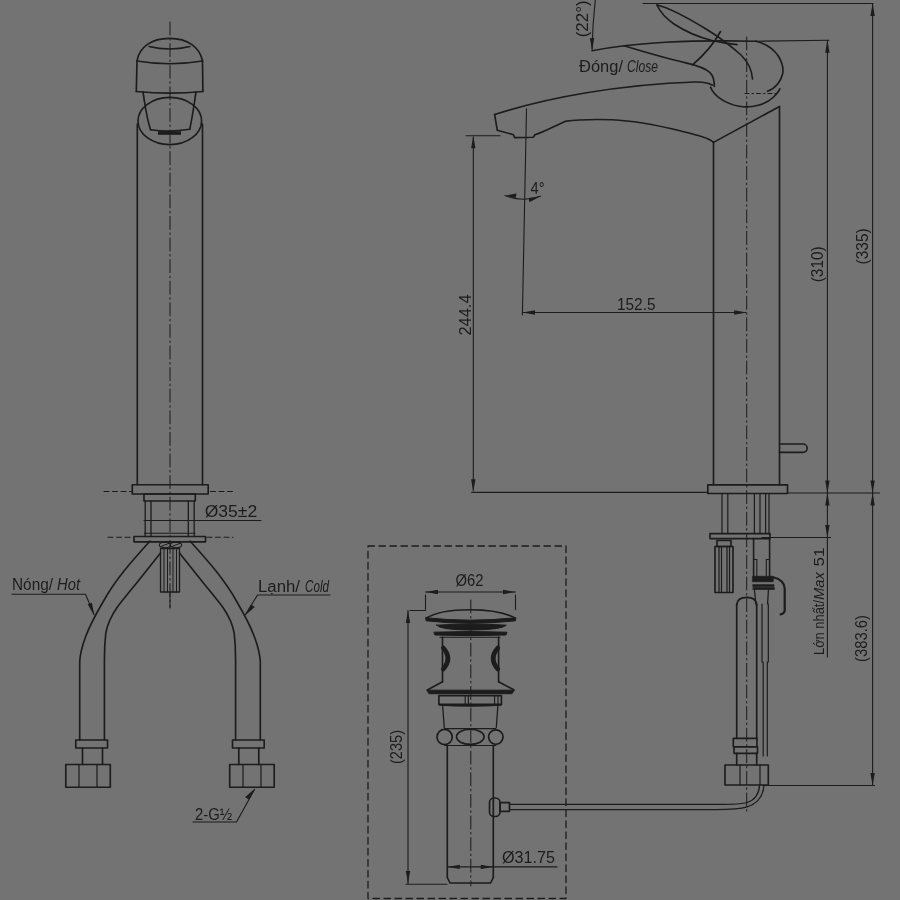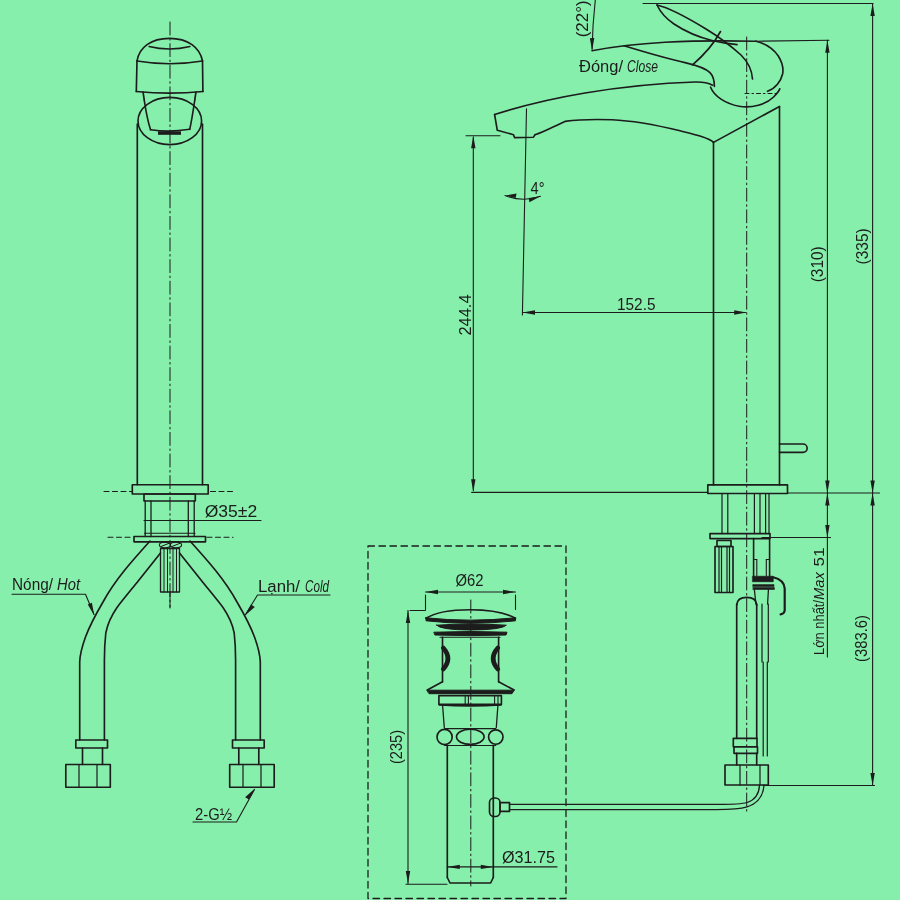--- a/index.html
+++ b/index.html
@@ -1,16 +1,16 @@
 <!DOCTYPE html>
 <html><head>
 <meta charset="utf-8">
 <style>
 html,body{margin:0;padding:0;background:#fff;}
-#wrap{width:900px;height:900px;position:relative;background:#86efac;overflow:hidden;}
+#wrap{width:900px;height:900px;position:relative;background:#737373;overflow:hidden;}
 svg text{font-family:"Liberation Sans",sans-serif;fill:#1c1c1c;}
 </style>
 </head>
 <body>
 <div id="wrap">
 <svg width="900" height="900" viewBox="0 0 900 900" fill="none" stroke="#1c1c1c" stroke-width="1.65" stroke-linecap="round" stroke-linejoin="round">
 
 <g id="front">
 
   <path d="M170,22 V607" stroke-width="1" stroke-dasharray="13 3.5 1.6 3.5"></path>

